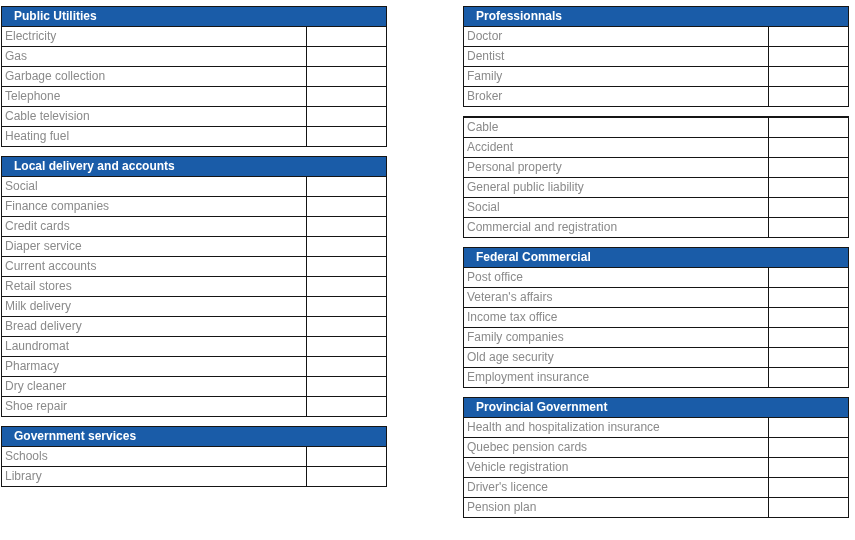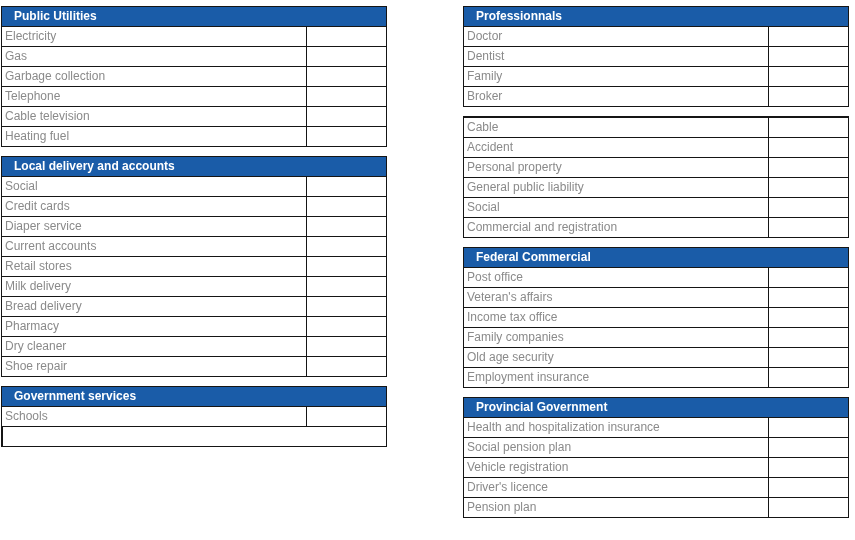--- a/index.html
+++ b/index.html
@@ -92,20 +92,24 @@
           <div class="cell-value"></div>
         </div>
       </div>
       <div class="cat-table">
         <div class="cat-header">Local delivery and accounts</div>
         <div class="cat-row">
           <div class="cell-label">Social</div>
           <div class="cell-value"></div>
         </div>
         <div class="cat-row">
+          <div class="cell-label">Finance companies</div>
+          <div class="cell-value"></div>
+        </div>
+        <div class="cat-row">
           <div class="cell-label">Credit cards</div>
           <div class="cell-value"></div>
         </div>
         <div class="cat-row">
           <div class="cell-label">Diaper service</div>
           <div class="cell-value"></div>
         </div>
         <div class="cat-row">
           <div class="cell-label">Current accounts</div>
           <div class="cell-value"></div>
@@ -116,39 +120,44 @@
         </div>
         <div class="cat-row">
           <div class="cell-label">Milk delivery</div>
           <div class="cell-value"></div>
         </div>
         <div class="cat-row">
           <div class="cell-label">Bread delivery</div>
           <div class="cell-value"></div>
         </div>
         <div class="cat-row">
+          <div class="cell-label">Laundromat</div>
+          <div class="cell-value"></div>
+        </div>
+        <div class="cat-row">
           <div class="cell-label">Pharmacy</div>
           <div class="cell-value"></div>
         </div>
         <div class="cat-row">
           <div class="cell-label">Dry cleaner</div>
           <div class="cell-value"></div>
         </div>
         <div class="cat-row">
           <div class="cell-label">Shoe repair</div>
           <div class="cell-value"></div>
         </div>
       </div>
       <div class="cat-table">
         <div class="cat-header">Government services</div>
         <div class="cat-row">
           <div class="cell-label">Schools</div>
           <div class="cell-value"></div>
         </div>
         <div class="cat-row">
+          <div class="cell-label">Library</div>
           <div class="cell-value"></div>
         </div>
       </div>
     </div>
   <div class="col right" id="col-right">
       <div class="cat-table">
         <div class="cat-header">Professionnals</div>
         <div class="cat-row">
           <div class="cell-label">Doctor</div>
           <div class="cell-value"></div>
@@ -219,21 +228,21 @@
           <div class="cell-value"></div>
         </div>
       </div>
       <div class="cat-table">
         <div class="cat-header">Provincial Government</div>
         <div class="cat-row">
           <div class="cell-label">Health and hospitalization insurance</div>
           <div class="cell-value"></div>
         </div>
         <div class="cat-row">
-          <div class="cell-label">Social pension plan</div>
+          <div class="cell-label">Quebec pension cards</div>
           <div class="cell-value"></div>
         </div>
         <div class="cat-row">
           <div class="cell-label">Vehicle registration</div>
           <div class="cell-value"></div>
         </div>
         <div class="cat-row">
           <div class="cell-label">Driver's licence</div>
           <div class="cell-value"></div>
         </div>

